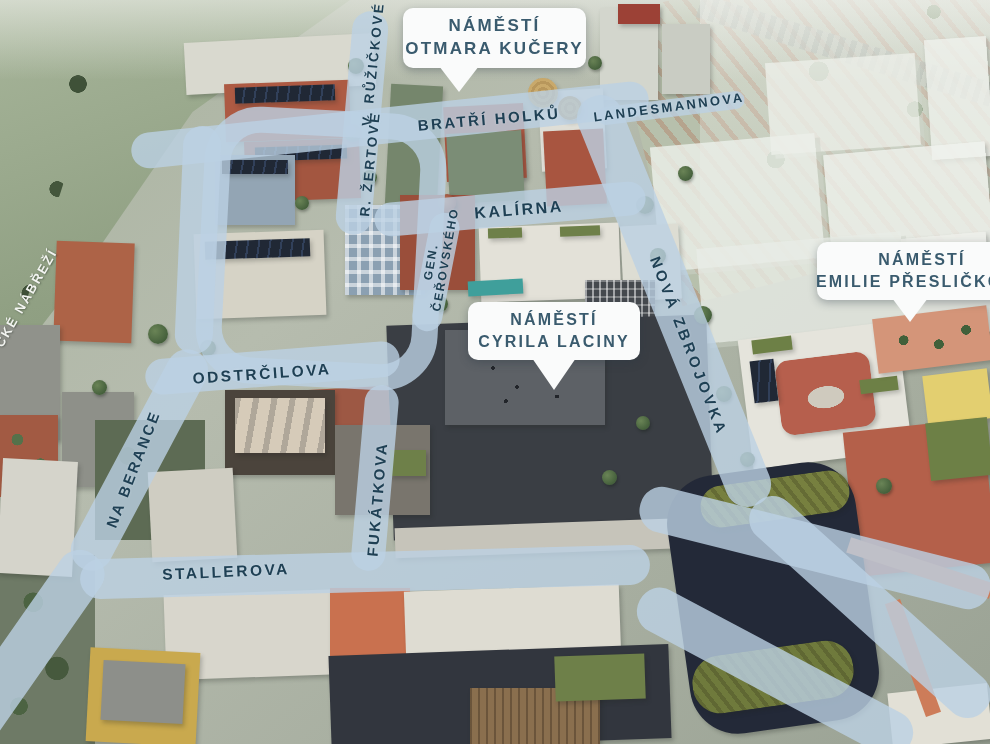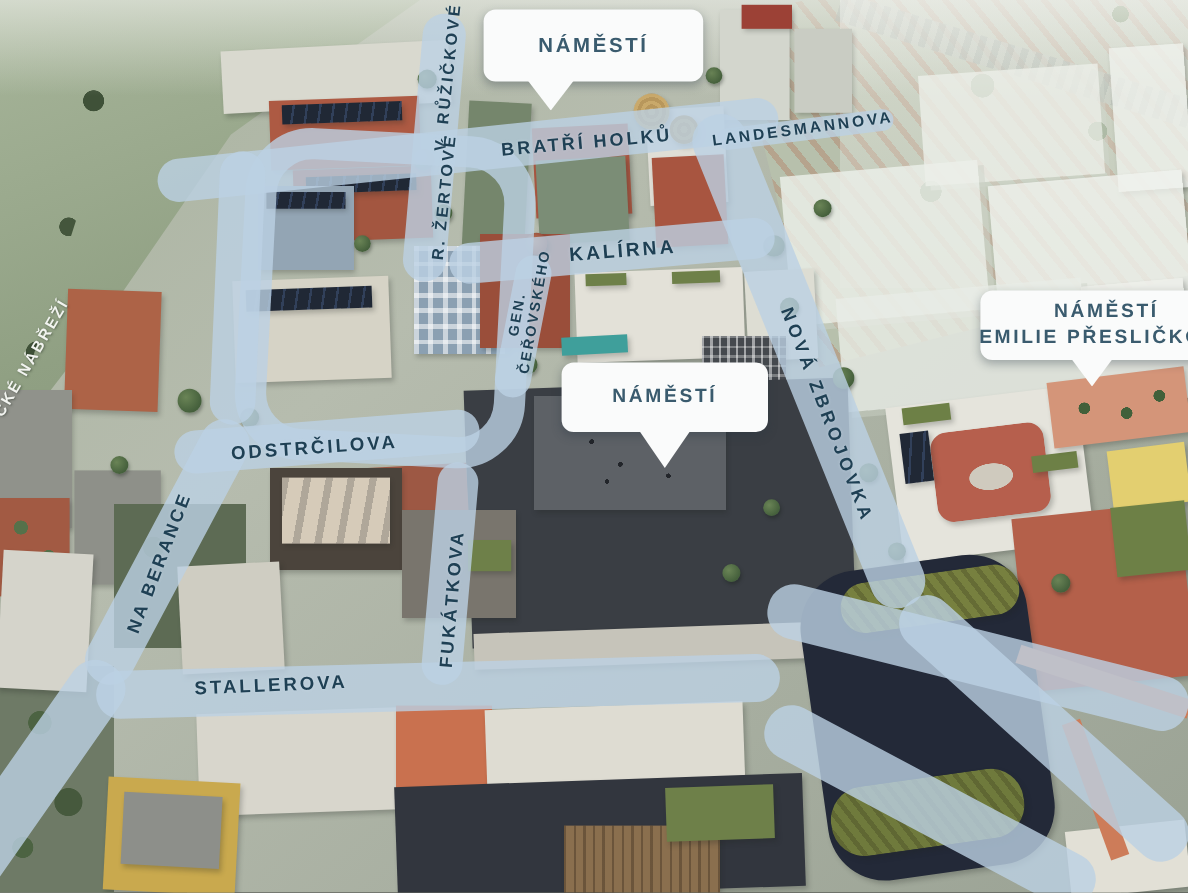--- a/index.html
+++ b/index.html
@@ -167,25 +167,27 @@
   <div class="label wrap" style="left:438px;top:263px;--r:-80deg;font-size:12px;width:96px;">GEN. ČEŘOVSKÉHO</div>
   <div class="label" style="left:689px;top:346px;--r:69deg;font-size:15px;letter-spacing:3.5px;">NOVÁ ZBROJOVKA</div>
   <div class="label" style="left:262px;top:374px;--r:-4deg;font-size:15.5px;">ODSTRČILOVA</div>
   <div class="label" style="left:133px;top:469px;--r:-69deg;font-size:15px;">NA BERANCE</div>
   <div class="label" style="left:377px;top:499px;--r:-85deg;font-size:15px;">FUKÁTKOVA</div>
   <div class="label" style="left:226px;top:572px;--r:-2.5deg;font-size:15.5px;">STALLEROVA</div>
   <div class="label light" style="left:26px;top:298px;--r:-60deg;font-size:13px;letter-spacing:2px;">CKÉ NÁBŘEŽÍ</div>
 
   <div class="bubble" style="left:403px;top:8px;width:183px;height:60px;">
     <span class="l1" style="font-size:17px;">NÁMĚSTÍ</span>
+    <span class="l2" style="font-size:17px;">OTMARA KUČERY</span>
     <span class="tail" style="left:36px;bottom:-24px;width:40px;height:26px;"></span>
   </div>
 
   <div class="bubble" style="left:468px;top:302px;width:172px;height:58px;">
     <span class="l1" style="font-size:16px;">NÁMĚSTÍ</span>
+    <span class="l2" style="font-size:16px;">CYRILA LACINY</span>
     <span class="tail" style="left:64px;bottom:-30px;width:44px;height:32px;"></span>
   </div>
 
   <div class="bubble" style="left:817px;top:242px;width:210px;height:58px;">
     <span class="l1" style="font-size:16px;">NÁMĚSTÍ</span>
     <span class="l2" style="font-size:16px;">EMILIE PŘESLIČKOVÉ</span>
     <span class="tail" style="left:75px;bottom:-22px;width:36px;height:24px;"></span>
   </div>
 
 </div>

